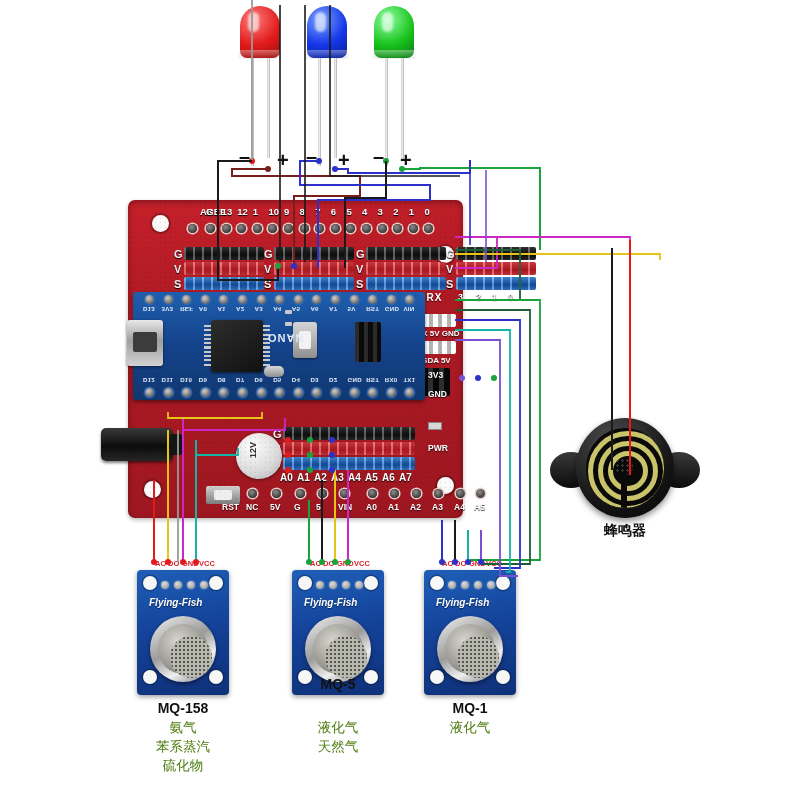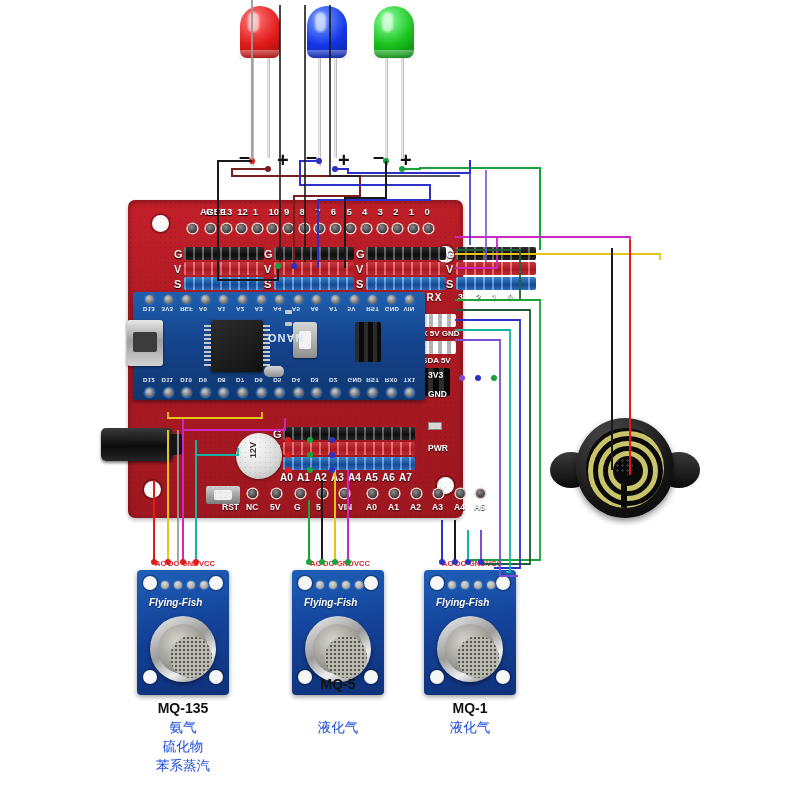--- a/index.html
+++ b/index.html
@@ -145,21 +145,21 @@
   .sCanOuter{position:absolute;width:66px;height:66px;border-radius:50%;
         background:linear-gradient(150deg,#f2f2f2,#9b9b9b 45%,#efefef 70%,#707070);
         box-shadow:0 2px 4px rgba(0,0,0,.45);}
   .sCanInner{position:absolute;left:8px;top:8px;width:50px;height:50px;border-radius:50%;
         background:radial-gradient(circle at 40% 35%,#d7d7cf,#8d8d86 70%,#5d5d58);}
   .sMesh{position:absolute;left:12px;top:12px;width:42px;height:42px;border-radius:50%;
         background-image:radial-gradient(rgba(0,0,0,.55) .9px,transparent 1px);
         background-size:4px 4px;background-color:#b9b9b0;}
   .pinlbl{position:absolute;color:#d8202a;font-size:7.5px;font-weight:700;}
   .sName{position:absolute;color:#111;font-size:14px;font-weight:700;text-align:center;}
-  .sDesc{position:absolute;color:#1d4ed8;font-size:13.5px;text-align:center;line-height:19px;
+  .sDesc{position:absolute;color:#4d7c0f;font-size:13.5px;text-align:center;line-height:19px;
         font-family:"DejaVu Sans",sans-serif;}
   .bzName{position:absolute;color:#111;font-size:14px;font-weight:700;text-align:center;
         font-family:"DejaVu Sans",sans-serif;}
   .termDot{position:absolute;width:6px;height:6px;border-radius:50%;}
 </style>
 </head>
 <body>
 
 <div id="stage">
 
@@ -442,43 +442,44 @@
         <div id="bzFace">
           <div class="ring" style="left:2px;top:3px;width:70px;height:70px;border-width:5px;"></div>
           <div class="ring" style="left:12px;top:13px;width:50px;height:50px;border-width:5px;"></div>
           <div class="ring" style="left:22px;top:23px;width:30px;height:30px;border-width:5px;"></div>
           <div class="abs" style="left:29px;top:30px;width:18px;height:18px;border-radius:50%;background:#0a0a0a;
                       background-image:radial-gradient(#3a3a3a 1.2px,transparent 1.4px);background-size:5px 5px;"></div>
           <div class="abs" style="left:35px;top:46px;width:6px;height:34px;background:#0a0a0a;"></div>
         </div>
       </div>
     </div>
+    <div class="bzName" style="left:0;top:104px;width:150px;">蜂鸣器</div>
   </div>
 
   <div class="sensor" style="left:137px;top:570px;">
     <div class="sHole" style="left:6px;top:6px;"></div>
     <div class="sHole" style="left:72px;top:6px;"></div>
     <div class="sHole" style="left:6px;top:100px;"></div>
     <div class="sHole" style="left:72px;top:100px;"></div>
     <div class="sBrand" style="left:12px;top:27px;">Flying-Fish</div>
     <div class="sCanOuter" style="left:13px;top:46px;">
       <div class="sCanInner">
         <div class="sMesh"></div>
       </div>
     </div>
     <div class="sPad" style="left:24px;top:11px;"></div>
     <div class="sPad" style="left:37px;top:11px;"></div>
     <div class="sPad" style="left:50px;top:11px;"></div>
     <div class="sPad" style="left:63px;top:11px;"></div>
   </div>
-  <div class="sName" style="left:137px;top:700px;width:92px;">MQ-135</div>
+  <div class="sName" style="left:137px;top:700px;width:92px;">MQ-158</div>
   <div class="sDesc" style="left:107px;top:718px;width:152px;">
     <div>氨气</div>
+    <div>苯系蒸汽</div>
     <div>硫化物</div>
-    <div>苯系蒸汽</div>
   </div>
 
   <div class="sensor" style="left:292px;top:570px;">
     <div class="sHole" style="left:6px;top:6px;"></div>
     <div class="sHole" style="left:72px;top:6px;"></div>
     <div class="sHole" style="left:6px;top:100px;"></div>
     <div class="sHole" style="left:72px;top:100px;"></div>
     <div class="sBrand" style="left:12px;top:27px;">Flying-Fish</div>
     <div class="sCanOuter" style="left:13px;top:46px;">
       <div class="sCanInner">
@@ -486,20 +487,21 @@
       </div>
     </div>
     <div class="sPad" style="left:24px;top:11px;"></div>
     <div class="sPad" style="left:37px;top:11px;"></div>
     <div class="sPad" style="left:50px;top:11px;"></div>
     <div class="sPad" style="left:63px;top:11px;"></div>
   </div>
   <div class="sName" style="left:292px;top:676px;width:92px;">MQ-5</div>
   <div class="sDesc" style="left:262px;top:718px;width:152px;">
     <div>液化气</div>
+    <div>天然气</div>
   </div>
 
   <div class="sensor" style="left:424px;top:570px;">
     <div class="sHole" style="left:6px;top:6px;"></div>
     <div class="sHole" style="left:72px;top:6px;"></div>
     <div class="sHole" style="left:6px;top:100px;"></div>
     <div class="sHole" style="left:72px;top:100px;"></div>
     <div class="sBrand" style="left:12px;top:27px;">Flying-Fish</div>
     <div class="sCanOuter" style="left:13px;top:46px;">
       <div class="sCanInner">

